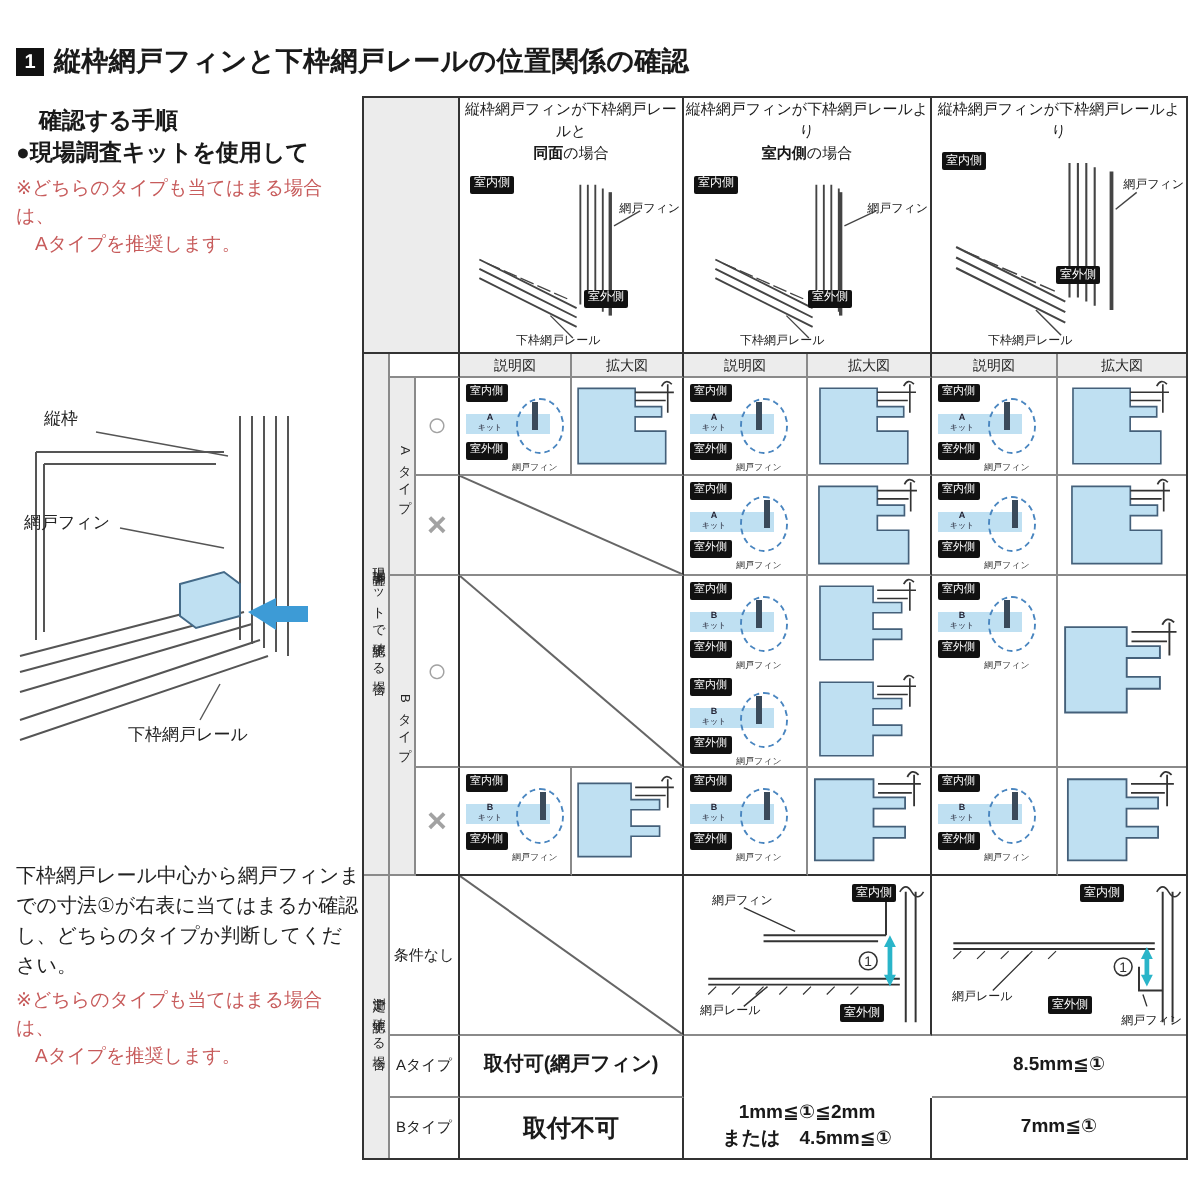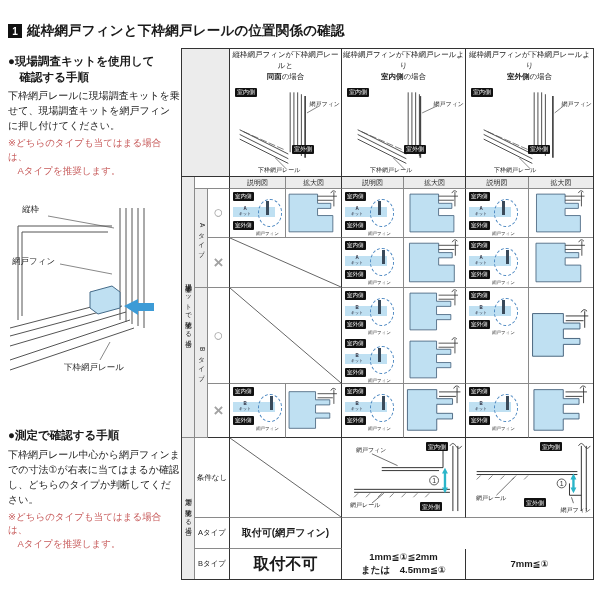--- a/index.html
+++ b/index.html
@@ -58,24 +58,23 @@
 
 <div class="page">
 
   <div class="title">
     <span class="num">1</span>
     <span class="txt">縦枠網戸フィンと下枠網戸レールの位置関係の確認</span>
   </div>
 
   <div class="lp" style="top:54px">
     <div class="lph">
+      <div>　確認する手順</div>
       <div>●現場調査キットを使用して</div>
-      <div>　確認する手順</div>
-    </div>
-    <div class="lpp">下枠網戸レールに現場調査キットを乗せて、現場調査キットを網戸フィンに押し付けてください。</div>
+    </div>
     <div class="note" style="margin-top:3px">
       <div>※どちらのタイプも当てはまる場合は、</div>
       <div>　Aタイプを推奨します。</div>
     </div>
   </div>
 
   <div class="cd">
     <svg class="fillsvg" viewBox="0 0 170 178">
       <g stroke="#555" stroke-width="1" fill="none">
         <path d="M112,8 V120 M118,8 V122 M124,8 V124 M130,8 V126 M136,8 V128"></path>
@@ -87,21 +86,20 @@
       </g>
       <polygon points="82,92 104,86 112,92 112,108 90,114 82,108" fill="#bfe0f2" stroke="#446a88" stroke-width="1"></polygon>
       <polygon points="116,106 130,99 130,103 146,103 146,111 130,111 130,115" fill="#3d9bd6"></polygon>
     </svg>
     <span class="cdlbl" style="left:14px;top:4px">縦枠</span>
     <span class="cdlbl" style="left:4px;top:56px">網戸フィン</span>
     <span class="cdlbl" style="left:56px;top:162px">下枠網戸レール</span>
   </div>
 
   <div class="lp" style="top:428px">
-    <div class="lph">●測定で確認する手順</div>
     <div class="lpp">下枠網戸レール中心から網戸フィンまでの寸法①が右表に当てはまるか確認し、どちらのタイプか判断してください。</div>
     <div class="note" style="margin-top:3px">
       <div>※どちらのタイプも当てはまる場合は、</div>
       <div>　Aタイプを推奨します。</div>
     </div>
   </div>
 
   <div class="tbl">
 
     <div class="c tr tb gray" style="grid-area:1/1/2/4"></div>
@@ -140,21 +138,20 @@
      </g>
    </svg>
    <span class="chip chip2" style="left:5px;top:5px">室内側</span>
    <span class="hlbl" style="right:1px;top:17px">網戸フィン</span>
    <span class="chip chip2" style="left:62px;top:62px">室外側</span>
    <span class="hlbl" style="left:28px;bottom:1px">下枠網戸レール</span>
         </div>
     </div>
     <div class="c tb hcell" style="grid-area:1/8/2/10;border-right:none">
       <div class="hl">縦枠網戸フィンが下枠網戸レールより</div>
-      <div class="hl"><b>室外側</b><span>の場合</span></div>
       <div class="hdiag">
    <svg class="fillsvg" viewBox="0 0 110 100">
      <g stroke="#444" stroke-width="1" fill="none">
        <path d="M60,10 V74 M64,10 V74 M68,10 V76 M72,12 V78"></path>
        <path d="M80,14 V80" stroke-width="1.8"></path>
        <path d="M6,50 L58,76 M6,55 L58,81 M6,60 L58,86"></path>
        <path d="M10,52 l7,3 M19,56 l7,3 M28,60 l7,3 M37,64 l7,3 M46,68 l7,3" stroke-width="0.7"></path>
        <path d="M92,24 L82,32" stroke-width="0.7"></path>
        <path d="M56,92 L44,80" stroke-width="0.7"></path>
      </g>
@@ -423,22 +420,23 @@
      <text x="96" y="48.5" font-size="7" text-anchor="middle" fill="#333">1</text>
    </svg>
    <span class="chip chip2" style="left:74px;top:4px">室内側</span>
    <span class="hlbl" style="left:10px;top:56px">網戸レール</span>
    <span class="chip chip2" style="left:58px;top:60px">室外側</span>
    <span class="hlbl" style="right:2px;bottom:2px">網戸フィン</span>
       </div>
 
     <div class="c tr lblcell" style="grid-area:8/2/9/4">Aタイプ</div>
     <div class="c tr vcell" style="grid-area:8/4/9/6;font-size:10px">取付可(網戸フィン)</div>
+    <div class="c vcell" style="grid-area:8/8/9/10;border-right:none">8.5mm≦①</div>
 
     <div class="c tr lblcell" style="grid-area:9/2/10/4;border-bottom:none">Bタイプ</div>
-    <div class="c tr vcell" style="grid-area:9/4/10/6;border-bottom:none;font-size:16px">取付不可</div>
+    <div class="c tr vcell" style="grid-area:9/4/10/6;border-bottom:none;font-size:12px">取付不可</div>
     <div class="c tr vcell" style="grid-area:9/6/10/8;border-bottom:none">
       <div>1mm≦①≦2mm</div>
       <div>または　4.5mm≦①</div>
     </div>
     <div class="c vcell" style="grid-area:9/8/10/10;border-right:none;border-bottom:none">7mm≦①</div>
   </div>
 </div>
 
 </body></html>

